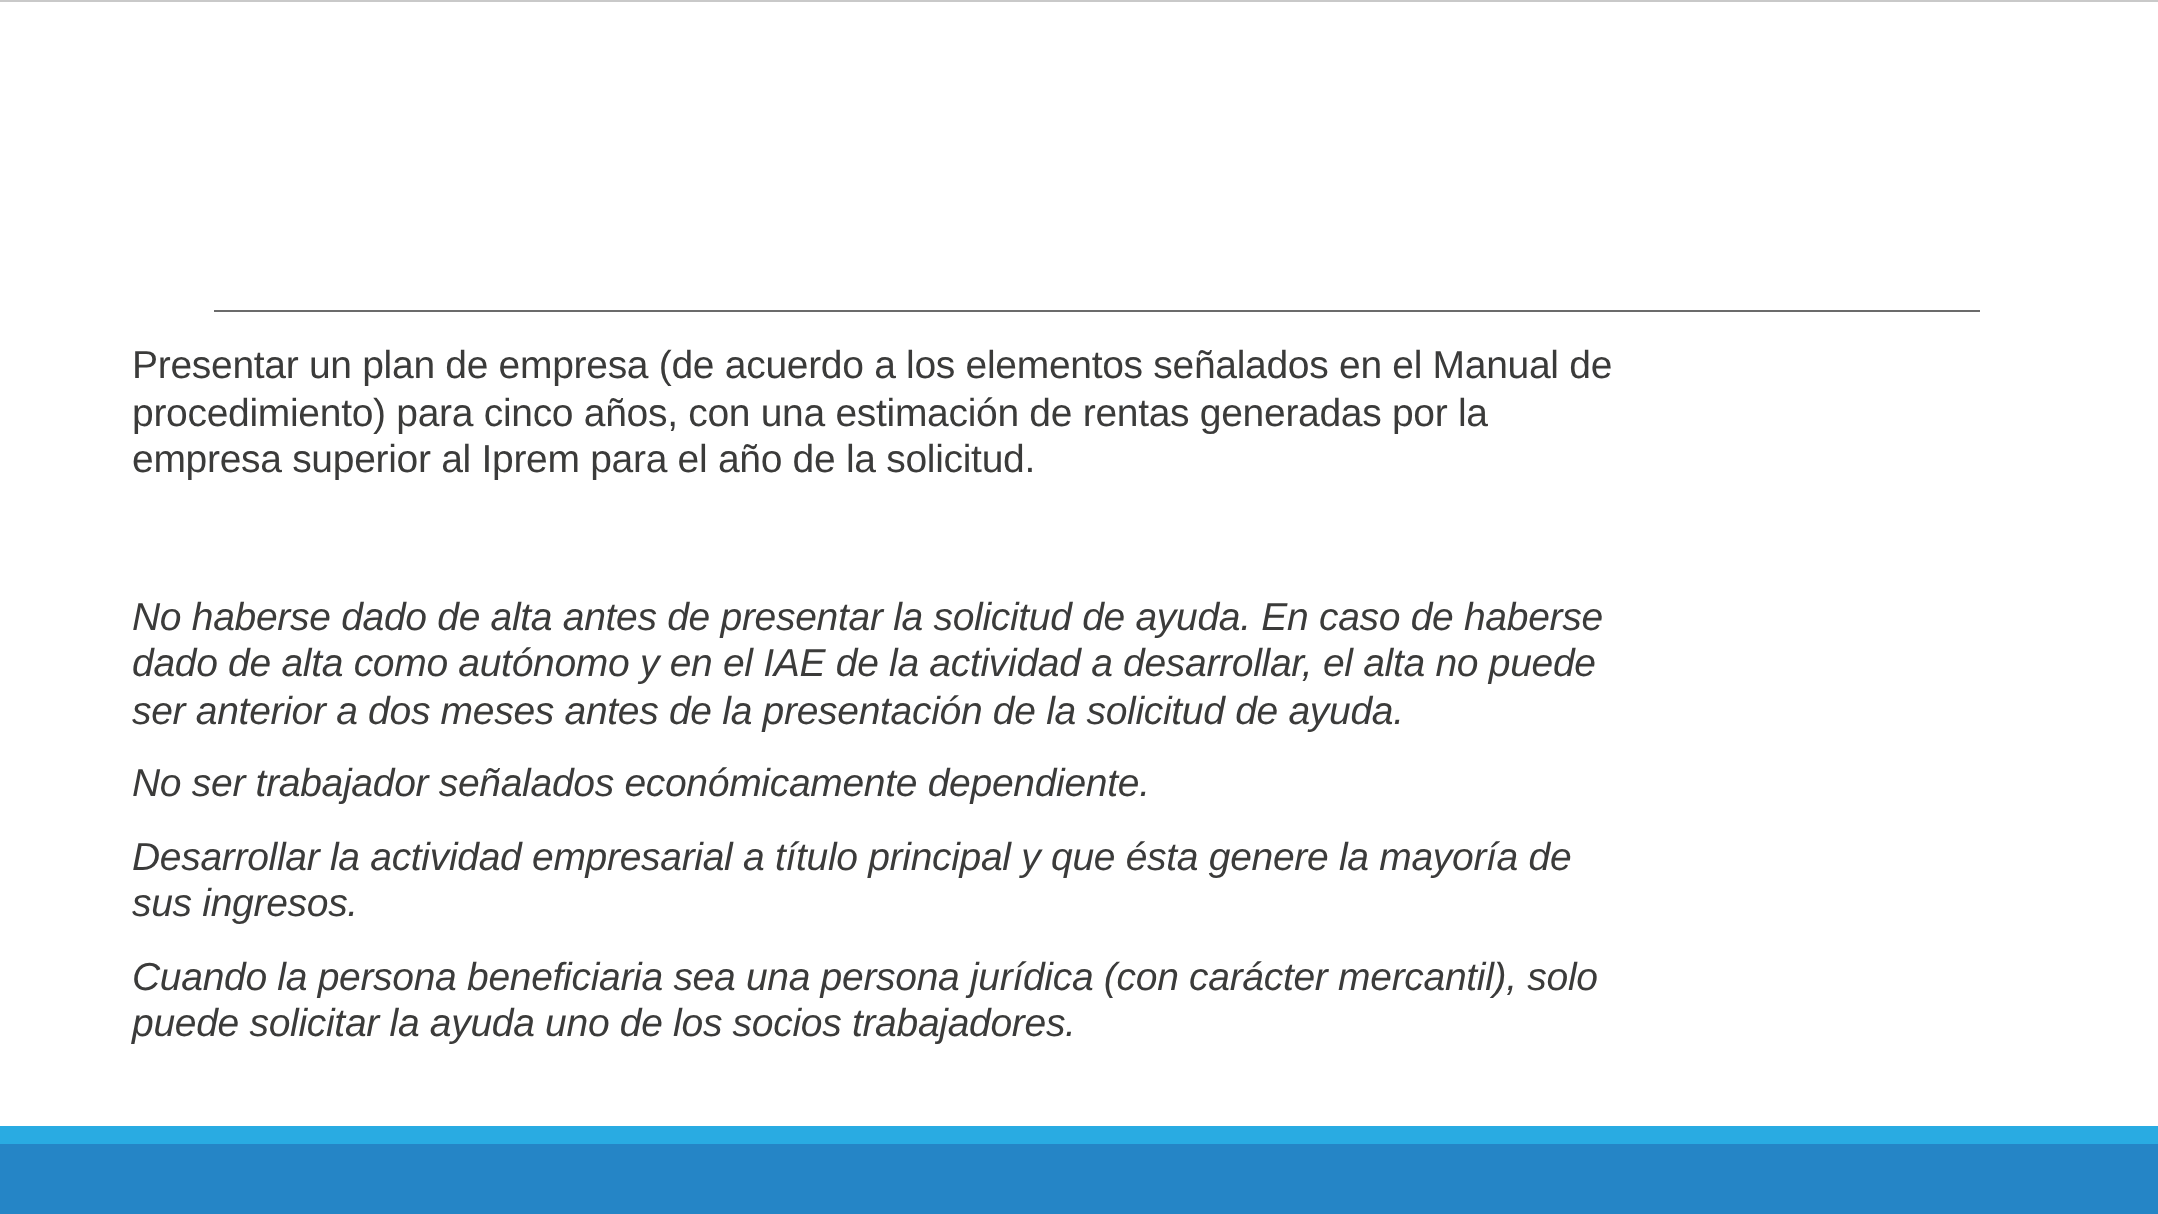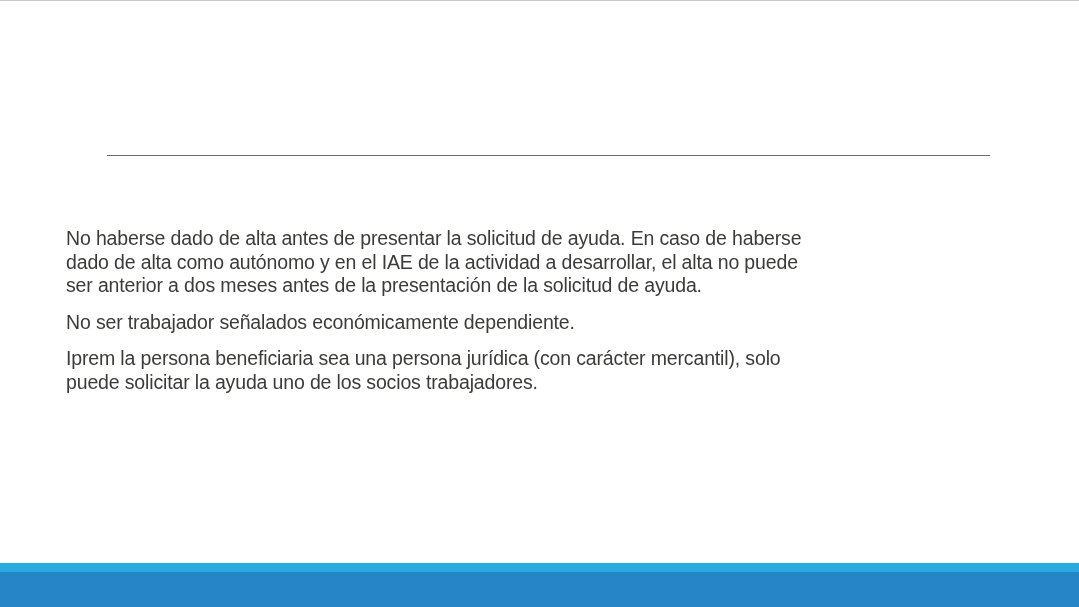--- a/index.html
+++ b/index.html
@@ -55,20 +55,21 @@
     color: #3b3b3a;
     font-family: "Liberation Sans", sans-serif;
     font-size: 19.5px;
     line-height: 23.5px;
     letter-spacing: -0.15px;
     text-align: left;
   }
 
   .para + .para {
     margin-top: 13px;
+    font-style: italic;
   }
 
   
   .para.gap-before {
     margin-top: 55px;
   }
 
   
   .band-light {
     position: absolute;
@@ -90,21 +91,23 @@
 </head>
 <body>
 
 <div class="slide">
 
   <div class="top-edge-rule"></div>
 
   <div class="title-divider"></div>
 
   <div class="body-block">
+    <p class="para">Presentar un plan de empresa (de acuerdo a los elementos señalados en el Manual de procedimiento) para cinco años, con una estimación de rentas generadas por la empresa superior al Iprem para el año de la solicitud.</p>
     <p class="para gap-before">No haberse dado de alta antes de presentar la solicitud de ayuda. En caso de haberse dado de alta como autónomo y en el IAE de la actividad a desarrollar, el alta no puede ser anterior a dos meses antes de la presentación de la solicitud de ayuda.</p>
     <p class="para">No ser trabajador señalados económicamente dependiente.</p>
-    <p class="para">Iprem la persona beneficiaria sea una persona jurídica (con carácter mercantil), solo puede solicitar la ayuda uno de los socios trabajadores.</p>
+    <p class="para">Desarrollar la actividad empresarial a título principal y que ésta genere la mayoría de sus ingresos.</p>
+    <p class="para">Cuando la persona beneficiaria sea una persona jurídica (con carácter mercantil), solo puede solicitar la ayuda uno de los socios trabajadores.</p>
   </div>
 
   <div class="band-light"></div>
   <div class="band-dark"></div>
 
 </div>
 
 </body></html>

